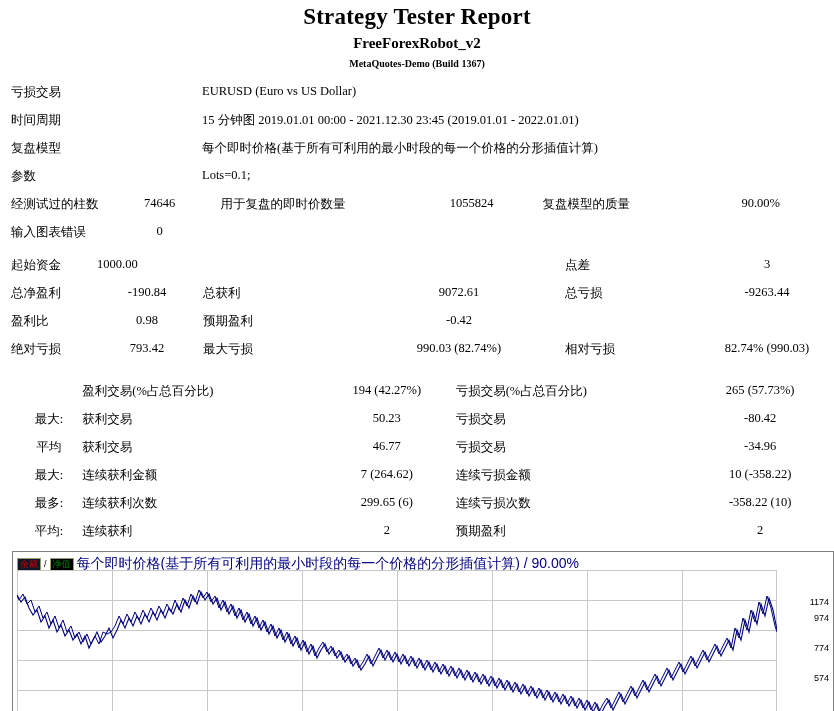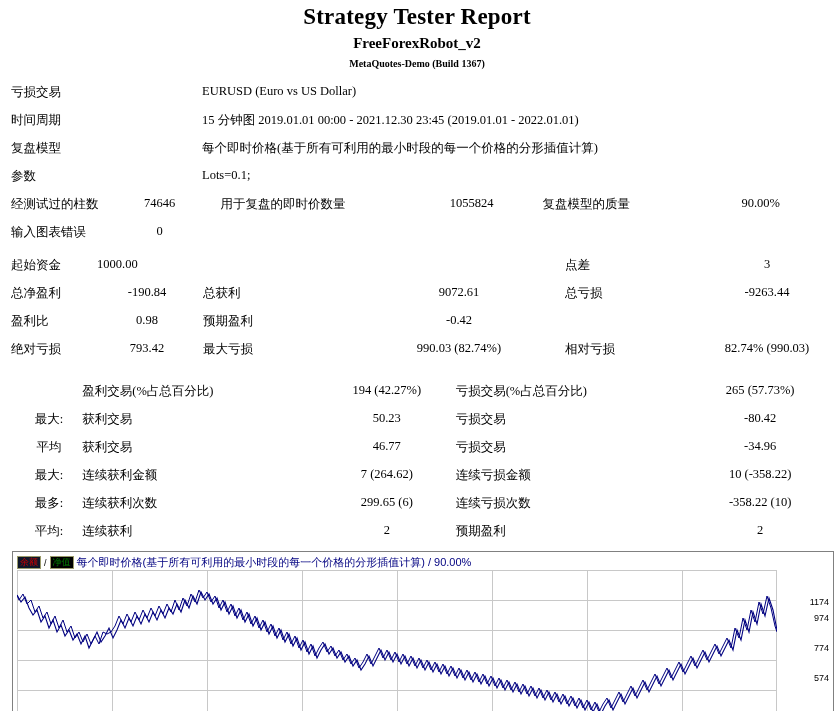--- a/index.html
+++ b/index.html
@@ -78,21 +78,21 @@
   .legend .swatch {
     display: inline-block;
     padding: 0 2px;
     font-size: 9px;
     line-height: 11px;
     border: 1px solid #9a9a6a;
   }
   .legend .sw-balance { background: #0f172a; color: #cc0000; }
   .legend .sw-profit { background: #000000; color: #008000; }
   .legend .sep { color: #000; }
-  .legend .txt { font-size: 11px; color: #000080; }
+  .legend .txt { font-size: 14px; color: #000080; }
   .plot {
     position: absolute;
     left: 4px;
     top: 18px;
     width: 760px;
     height: 152px;
   }
   .yaxis {
     position: absolute;
     right: 2px;

